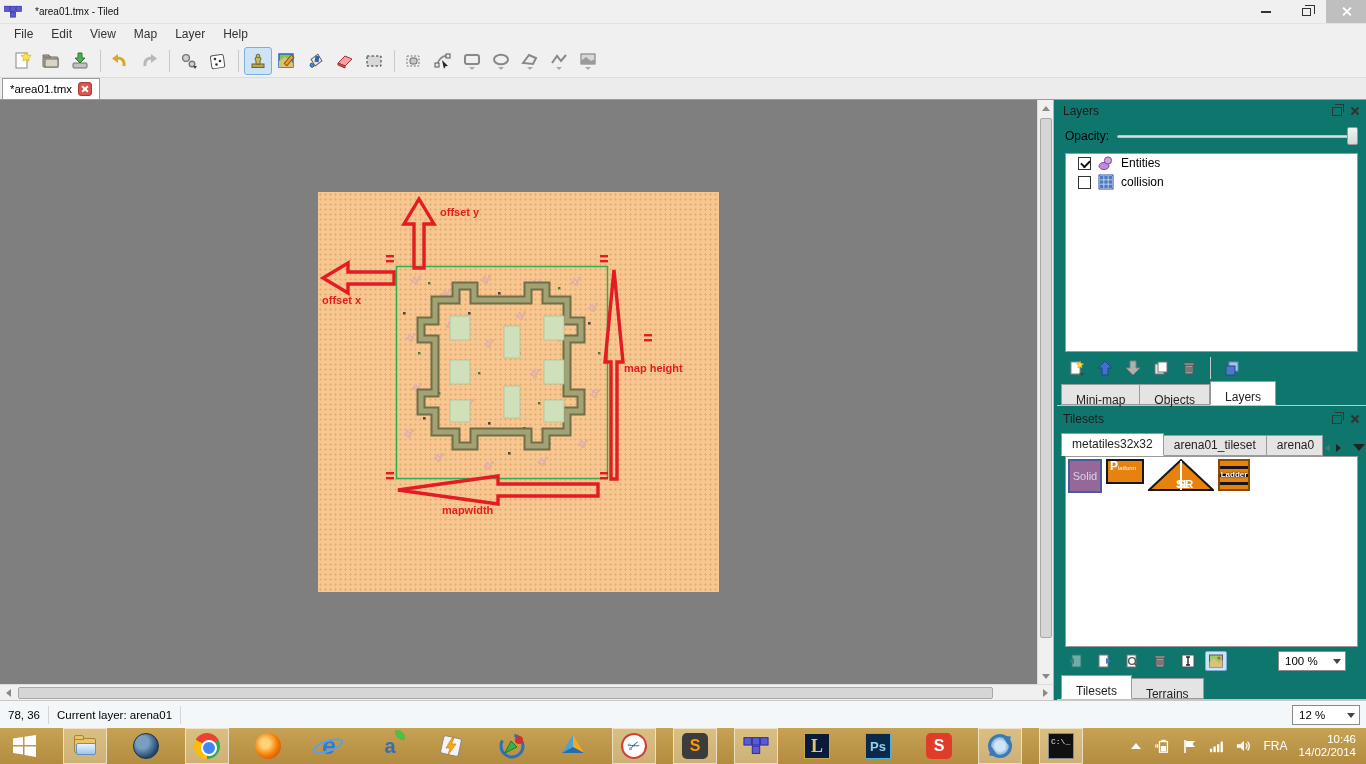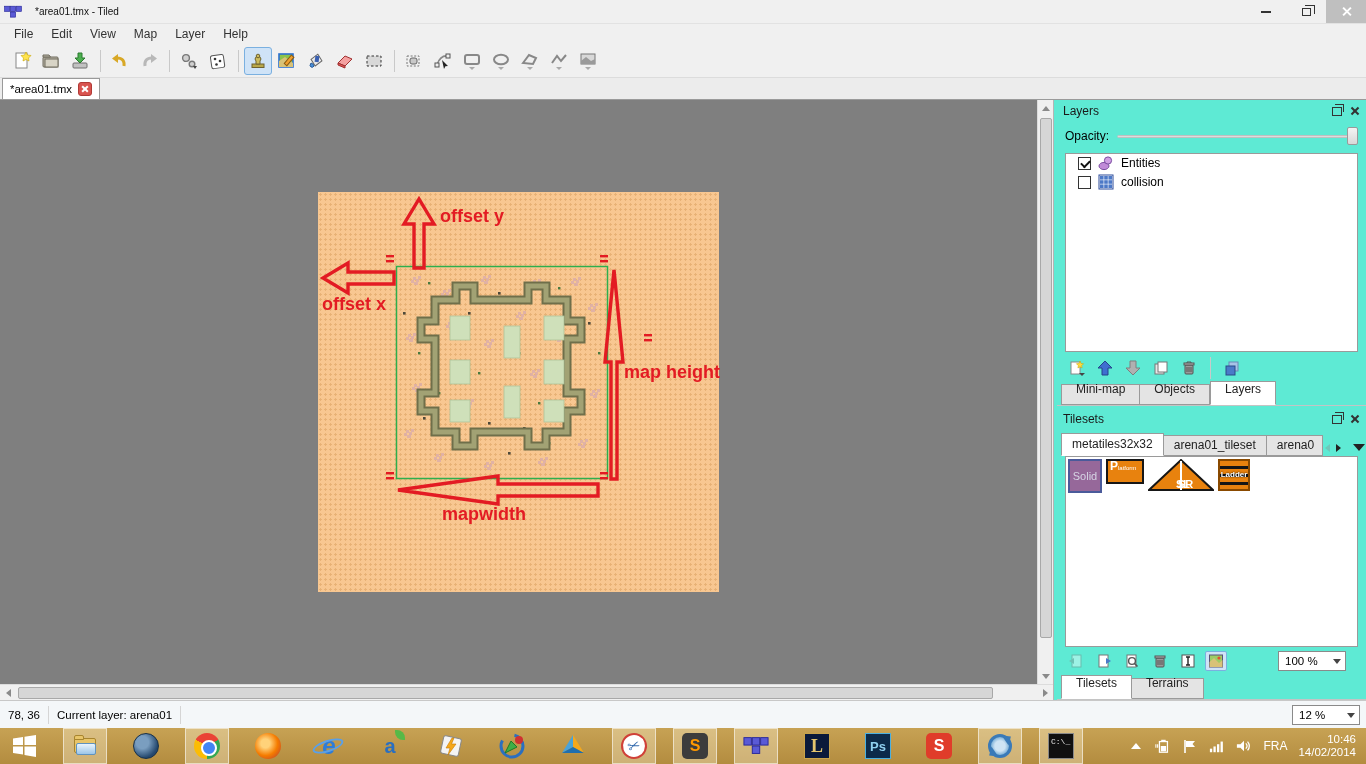--- a/index.html
+++ b/index.html
@@ -43,35 +43,35 @@
   .main { display:flex; height:600px; }
   .left-col { width:1053px; display:flex; flex-direction:column; }
   .canvas-row { display:flex; height:584px; }
   .canvas { width:1037px; height:584px; background:#7f7f7f; position:relative; overflow:hidden; }
 
   .map { position:absolute; left:318px; top:92px; width:401px; height:400px;
     background-color:#f8c791;
     background-image:radial-gradient(rgba(198,132,62,.32) 1px, transparent 1.3px);
     background-size:5px 5px; }
   .map svg { position:absolute; left:0; top:0; }
-  .maplbl { position:absolute; color:#e31b23; font-weight:bold; font-size:18px; white-space:nowrap; }
+  .maplbl { position:absolute; color:#e31b23; font-weight:bold; font-size:11px; white-space:nowrap; }
 
   
   .vscroll { width:16px; height:584px; background:#f0f0f0; border-left:1px solid #dcdcdc; display:flex; flex-direction:column; align-items:center;}
   .hscroll { height:16px; width:1053px; background:#f0f0f0; border-top:1px solid #dcdcdc; display:flex; align-items:center;}
   .sb-btn { width:16px; height:16px; display:flex; align-items:center; justify-content:center; }
   .tri-up{width:0;height:0;border-left:4px solid transparent;border-right:4px solid transparent;border-bottom:5px solid #8a8a8a;}
   .tri-dn{width:0;height:0;border-left:4px solid transparent;border-right:4px solid transparent;border-top:5px solid #8a8a8a;}
   .tri-lf{width:0;height:0;border-top:4px solid transparent;border-bottom:4px solid transparent;border-right:5px solid #8a8a8a;}
   .tri-rt{width:0;height:0;border-top:4px solid transparent;border-bottom:4px solid transparent;border-left:5px solid #8a8a8a;}
   .v-thumb { width:12px; height:520px; margin-top:2px; background:#d6d6d6; border:1px solid #a8a8a8; border-radius:2px;}
   .h-thumb { height:12px; width:975px; margin-left:2px; background:#d6d6d6; border:1px solid #a8a8a8; border-radius:2px;}
 
   
-  .dock { width:313px; background:#5eead4; border-left:1px solid #b5b5b5; padding:2px 0 0 3px; display:flex; flex-direction:column;}
+  .dock { width:313px; background:#0f766e; border-left:1px solid #b5b5b5; padding:2px 0 0 3px; display:flex; flex-direction:column;}
   .panel-header { height:20px; display:flex; align-items:center; padding:0 6px; color:#1a1a1a;}
   .ph-icons { margin-left:auto; display:flex; gap:8px; align-items:center;}
   .float-ic { width:10px; height:9px; border:1px solid #333; position:relative;}
   .float-ic:before{content:"";position:absolute;left:2px;top:-4px;width:8px;height:7px;border:1px solid #333;border-bottom:none;border-left:none;}
   .close-ic { position:relative; width:10px; height:10px;}
   .close-ic:before,.close-ic:after{content:"";position:absolute;left:4px;top:0;width:2px;height:10px;background:#333;}
   .close-ic:before{transform:rotate(45deg);} .close-ic:after{transform:rotate(-45deg);}
 
   .opacity-row { display:flex; align-items:center; padding:6px 8px 4px 8px; gap:8px;}
   .slider { flex:1; height:18px; position:relative;}
@@ -83,21 +83,21 @@
   .layer-row.sel { background:#edf1f6; }
   .cb { width:13px; height:13px; background:#fff; border:1px solid #333; position:relative; flex:none;}
   .cb.on:after { content:""; position:absolute; left:2px; top:2px; width:7px; height:4px; border-left:2px solid #111; border-bottom:2px solid #111; transform:rotate(-45deg);}
   .licon { width:16px; height:16px; flex:none;}
 
   .layer-tools { display:flex; align-items:center; gap:4px; margin:5px 8px 3px 8px;}
   .ltb { width:24px; height:20px; display:flex; align-items:center; justify-content:center;}
   .ltb svg{ width:16px; height:16px;}
 
   .dock-tabs { display:flex; align-items:flex-end; height:24px; padding-left:4px; border-bottom:1px solid #c4c4c4;}
-  .dtab { height:21px; padding:8px 14px; display:flex; align-items:flex-end; background:#e4e4e4; border:1px solid #9a9a9a; border-left:none; color:#222;}
+  .dtab { height:21px; padding:8px 14px; display:flex; align-items:flex-start; background:#e4e4e4; border:1px solid #9a9a9a; border-left:none; color:#222;}
   .dtab:first-child{ border-left:1px solid #9a9a9a;}
   .dtab.active { background:#fff; height:24px; border-bottom:1px solid #fff; position:relative; z-index:1; border-left:1px solid #9a9a9a;}
 
   .ts-tabs { display:flex; align-items:flex-end; height:24px; margin-top:4px; padding-left:4px; position:relative;}
   .ts-tab { height:21px; padding:0 10px; display:flex; align-items:center; background:#e4e4e4; border:1px solid #9a9a9a; border-left:none; color:#222; white-space:nowrap;}
   .ts-tab:first-child{ border-left:1px solid #9a9a9a;}
   .ts-tab.active{ background:#fff; height:23px; border-bottom-color:#fff;}
   .ts-tab.clip { max-width:56px; overflow:hidden;}
   .ts-scroll { display:flex; align-items:center; gap:6px; margin-left:2px; padding-bottom:4px;}
   .dd-tri { width:0;height:0;border-left:6px solid transparent;border-right:6px solid transparent;border-top:7px solid #222; margin-left:6px;}

